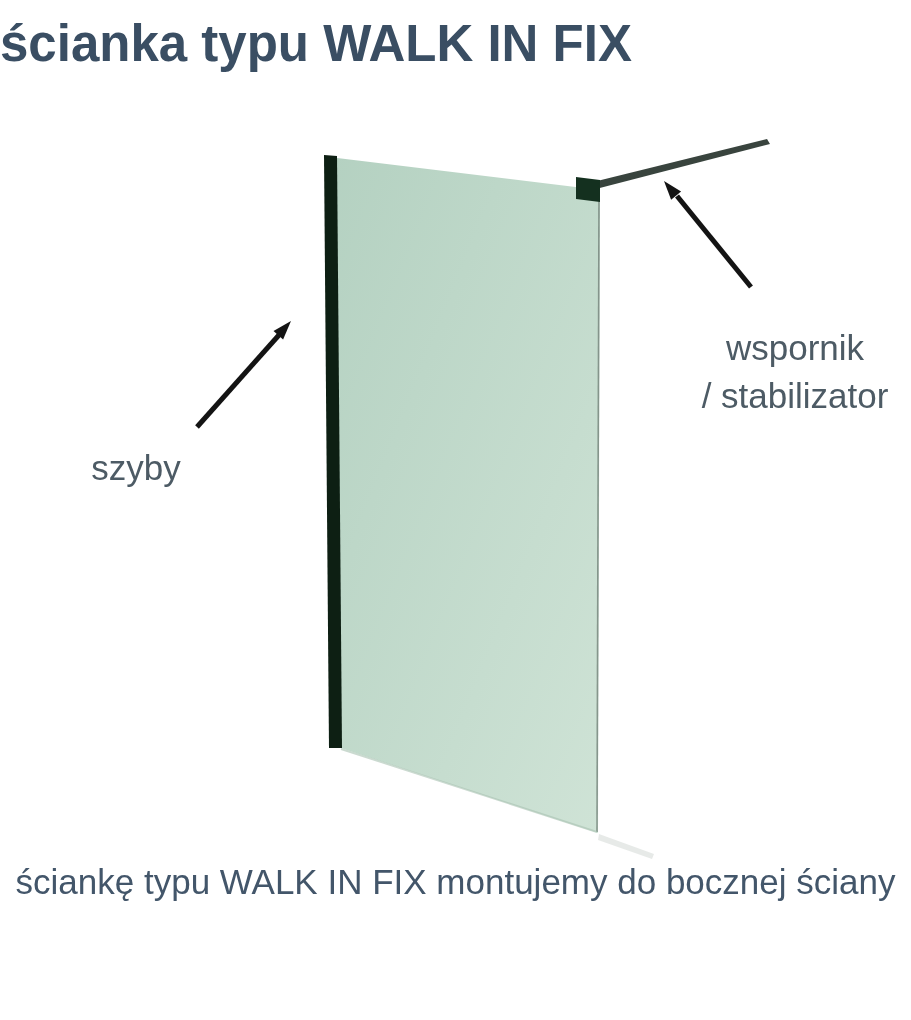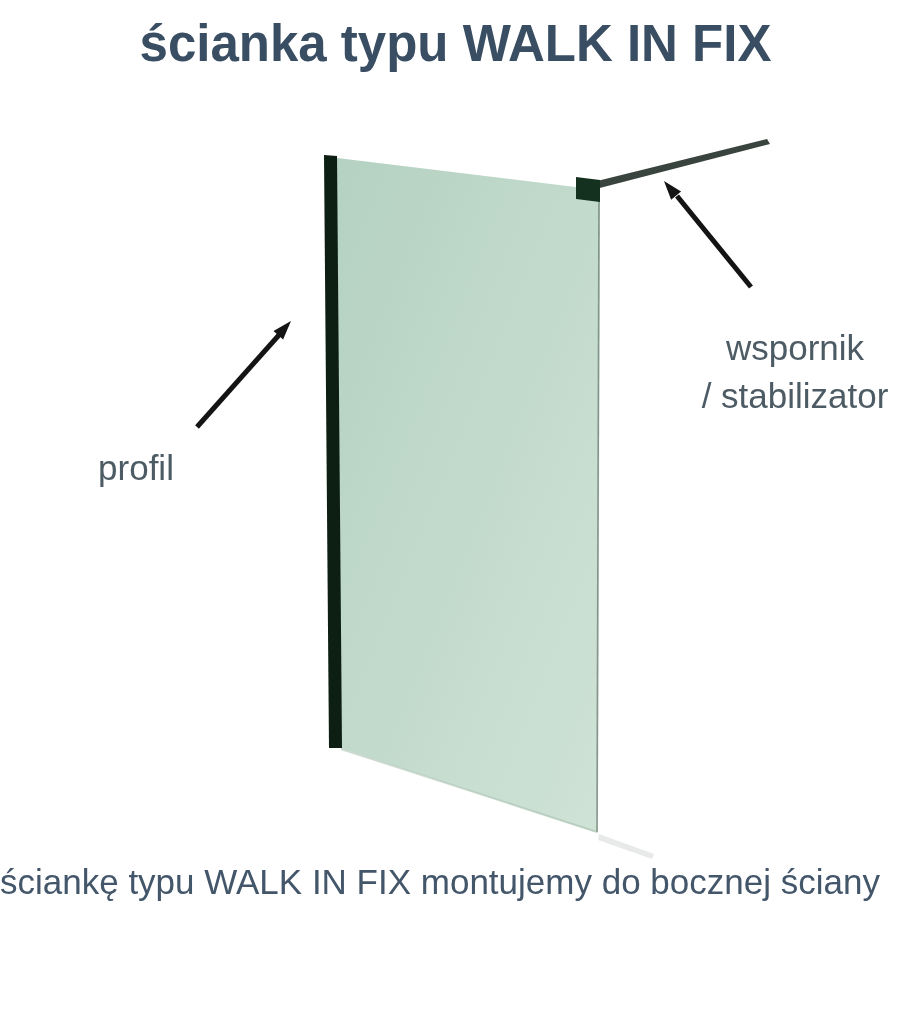--- a/index.html
+++ b/index.html
@@ -10,21 +10,20 @@
     background: #ffffff;
     overflow: hidden;
     font-family: "Liberation Sans", "DejaVu Sans", sans-serif;
   }
   .title {
     position: absolute;
     top: 14px;
     left: 0;
     width: 911px;
     margin: 0;
-    text-align: center;
     font-size: 51px;
     font-weight: 600;
     letter-spacing: 0px;
     color: #3a4e63;
   }
   .diagram-svg {
     position: absolute;
     top: 0;
     left: 0;
   }
@@ -36,21 +35,21 @@
     line-height: 48px;
     color: #4d5b65;
   }
   .label-left  { left: 14px;  top: 444px; width: 244px; }
   .label-right { left: 676px; top: 324px; width: 238px; }
   .description {
     position: absolute;
     top: 856px;
     left: 0;
     width: 911px;
-    text-align: left;
+    text-align: center;
     font-size: 35px;
     font-weight: 400;
     line-height: 52px;
     color: #43566a;
   }
 </style>
 </head>
 <body>
 
 <div class="page">
@@ -84,21 +83,21 @@
       <polygon points="291,321 283.1,339.5 273.5,330.9" fill="#141414"></polygon>
     </g>
 
     <g>
       <line x1="751" y1="287" x2="677" y2="196" stroke-width="5" stroke="#141414"></line>
       <polygon points="664,181 681.1,191.6 671.1,199.8" fill="#141414"></polygon>
     </g>
   </svg>
 
   <div class="label label-left">
-    <div>profil</div>
+    <div>szyby</div>
   </div>
 
   <div class="label label-right">
     <div>wspornik</div>
     <div>/ stabilizator</div>
   </div>
 
   <div class="description">
     <div>ściankę typu WALK IN FIX montujemy do bocznej ściany</div>
   </div>

